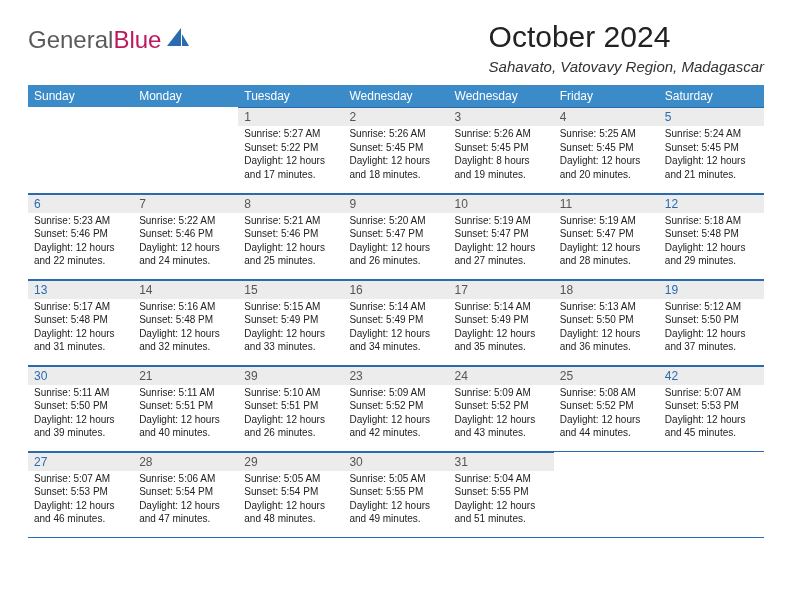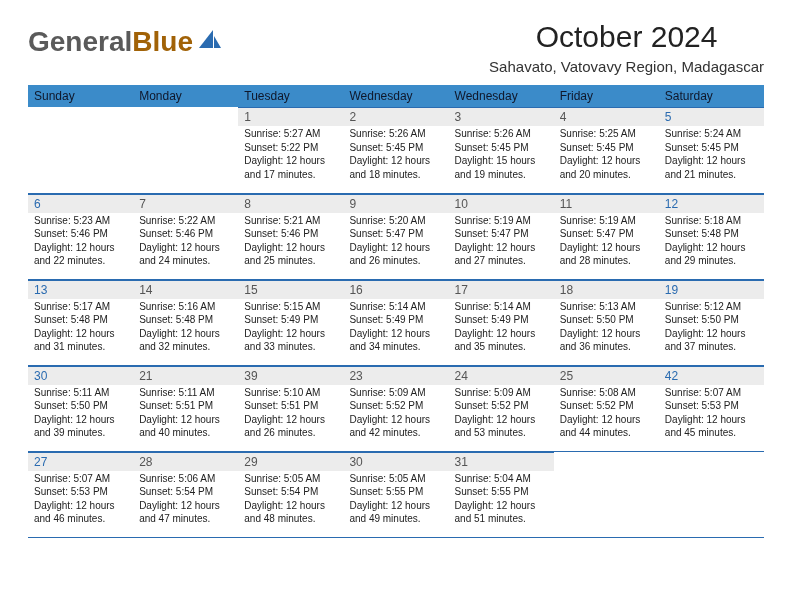--- a/index.html
+++ b/index.html
@@ -20,53 +20,54 @@
     align-items: flex-start;
     margin-bottom: 8px;
   }
   .logo {
     display: flex;
     align-items: center;
     gap: 4px;
     margin-top: 6px;
   }
   .logo-text {
-    font-size: 28px;
-    font-weight: 700;
+    font-size: 24px;
+    font-weight: 400;
     color: #5a5a5a;
   }
   .logo-blue {
-    color: #a16207;
+    color: #be185d;
   }
   .logo-icon {
     display: inline-block;
     vertical-align: middle;
     margin-left: 2px;
   }
   .title-block {
-    text-align: center;
+    text-align: left;
   }
   .month-title {
     font-size: 30px;
     font-weight: 400;
     color: #222;
     margin-bottom: 4px;
   }
   .location {
     font-size: 15px;
     color: #333;
+    font-style: italic;
   }
   .calendar {
     width: 100%;
     border-collapse: collapse;
     margin-top: 10px;
   }
   .calendar th {
     background: #3b8bc9;
-    color: #0f172a;
+    color: #ffffff;
     font-weight: 400;
     font-size: 12px;
     text-align: left;
     padding: 4px 6px;
     width: 14.28%;
   }
   .calendar td {
     vertical-align: top;
     padding: 0;
     height: 86px;
@@ -156,21 +157,21 @@
               <div>Sunrise: 5:26 AM</div>
               <div>Sunset: 5:45 PM</div>
               <div>Daylight: 12 hours and 18 minutes.</div>
             </div>
           </td>
           <td>
             <div class="daynum">3</div>
             <div class="daycontent">
               <div>Sunrise: 5:26 AM</div>
               <div>Sunset: 5:45 PM</div>
-              <div>Daylight: 15 hours and 19 minutes.</div>
+              <div>Daylight: 8 hours and 19 minutes.</div>
             </div>
           </td>
           <td>
             <div class="daynum">4</div>
             <div class="daycontent">
               <div>Sunrise: 5:25 AM</div>
               <div>Sunset: 5:45 PM</div>
               <div>Daylight: 12 hours and 20 minutes.</div>
             </div>
           </td>
@@ -330,21 +331,21 @@
               <div>Sunrise: 5:09 AM</div>
               <div>Sunset: 5:52 PM</div>
               <div>Daylight: 12 hours and 42 minutes.</div>
             </div>
           </td>
           <td>
             <div class="daynum">24</div>
             <div class="daycontent">
               <div>Sunrise: 5:09 AM</div>
               <div>Sunset: 5:52 PM</div>
-              <div>Daylight: 12 hours and 53 minutes.</div>
+              <div>Daylight: 12 hours and 43 minutes.</div>
             </div>
           </td>
           <td>
             <div class="daynum">25</div>
             <div class="daycontent">
               <div>Sunrise: 5:08 AM</div>
               <div>Sunset: 5:52 PM</div>
               <div>Daylight: 12 hours and 44 minutes.</div>
             </div>
           </td>

